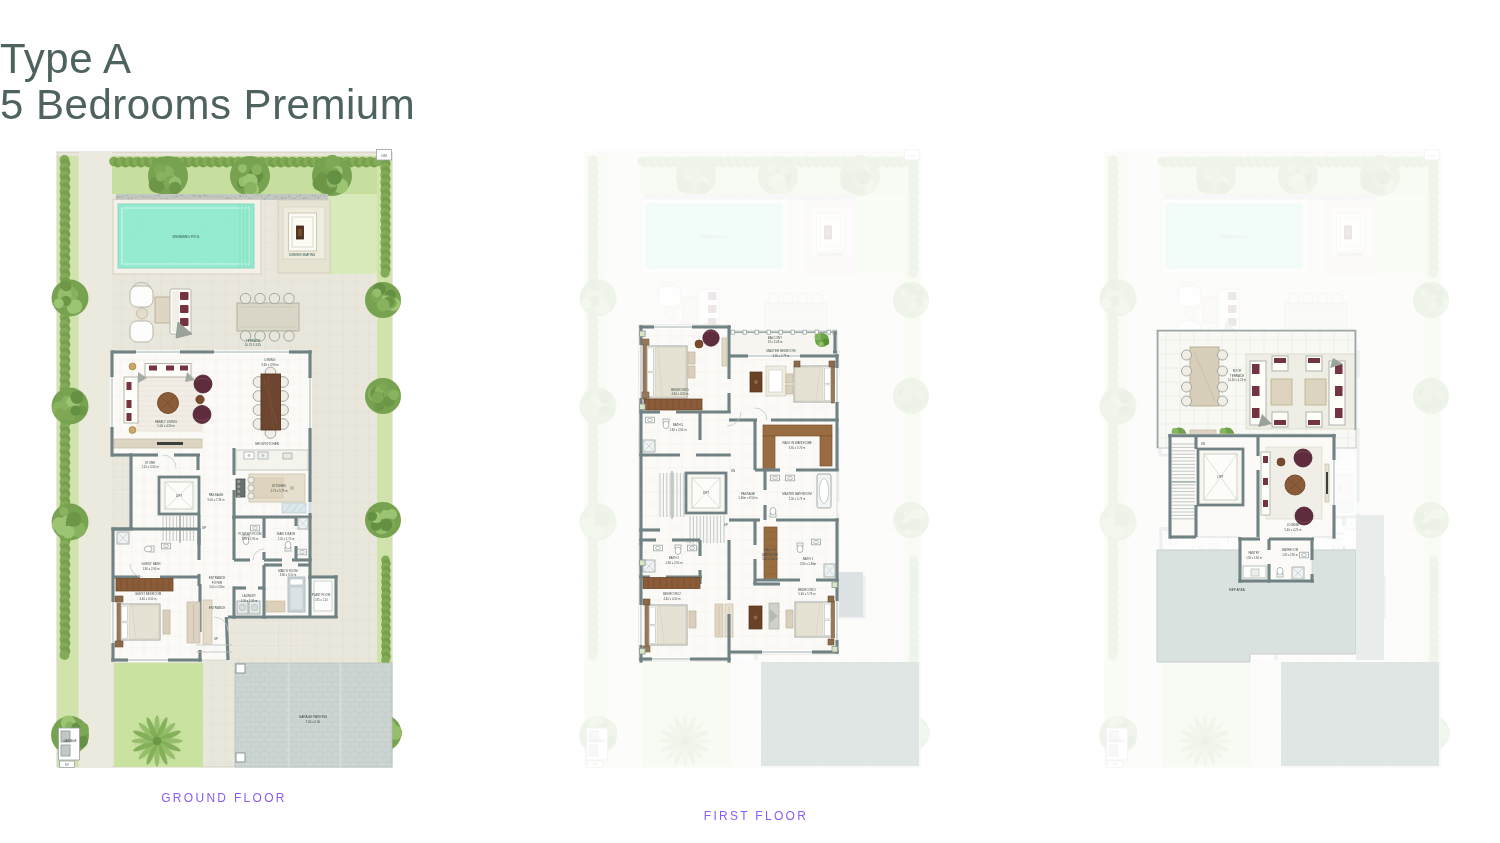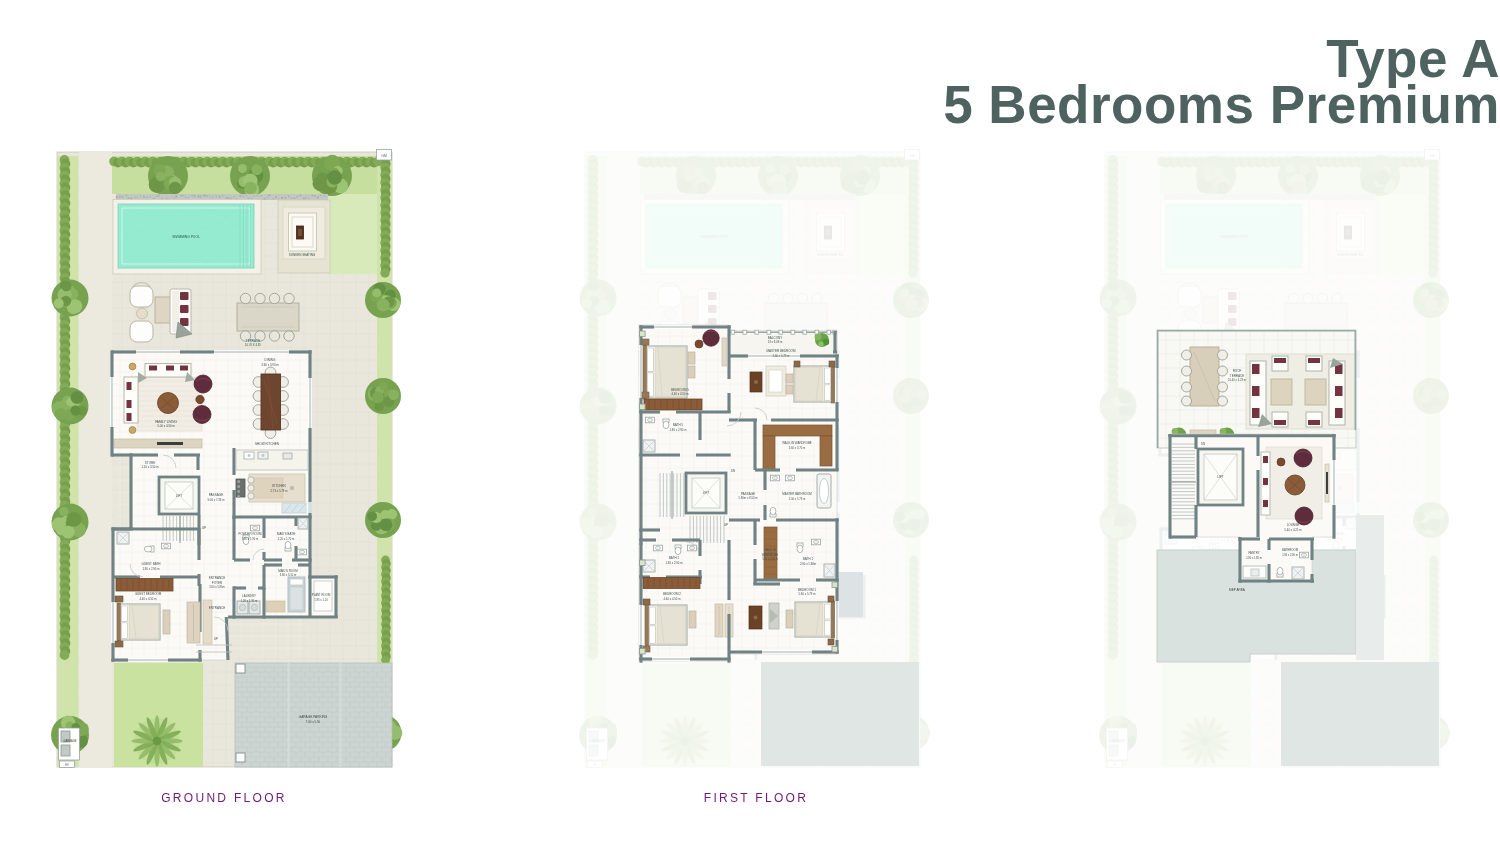--- a/index.html
+++ b/index.html
@@ -1,20 +1,20 @@
 <!DOCTYPE html>
 <html lang="en"><head><meta charset="utf-8">
 <title>Type A - 5 Bedrooms Premium</title>
 <style>
 html,body{margin:0;padding:0;background:#ffffff;}
 body{width:1500px;height:843px;overflow:hidden;font-family:"Liberation Sans",sans-serif;}
 .page{position:relative;width:1500px;height:843px;background:#ffffff;}
-.title{position:absolute;left:0;top:36px;width:1500px;text-align:right;
- font-weight:700;font-size:53px;line-height:46px;color:#4e6360;letter-spacing:0.5px;}
-.floorlabel{position:absolute;top:791px;font-size:12px;letter-spacing:2.3px;color:#701a75;width:400px;text-align:center;}
+.title{position:absolute;left:0;top:36px;width:1500px;text-align:left;
+ font-weight:400;font-size:42px;line-height:46px;color:#4e6360;letter-spacing:0.5px;}
+.floorlabel{position:absolute;top:791px;font-size:12px;letter-spacing:2.3px;color:#8b5cf6;width:400px;text-align:center;}
 </style></head>
 <body>
 <div class="page">
 
 <div class="title">Type A<br>5 Bedrooms Premium</div>
 
 <svg width="1500" height="843" viewBox="0 0 1500 843" style="position:absolute;left:0;top:0">
 <defs>
 <g id="gfplan">
 <rect x="57" y="152" width="335" height="615" fill="#e9e7dc" stroke="#c8c5b5" stroke-width="0.8"></rect>
@@ -1851,14 +1851,14 @@
       <line x1="1292" y1="567" x2="1304" y2="579" stroke="#c3cdcc" stroke-width="0.7"></line>
       <line x1="1304" y1="567" x2="1292" y2="579" stroke="#c3cdcc" stroke-width="0.7"></line>
       <rect x="1299.5" y="552.2" width="9" height="5.6" fill="#fff" stroke="#9aa4a0" stroke-width="0.8"></rect>
       <ellipse cx="1304" cy="555" rx="2.6" ry="1.8" fill="#eef0ee" stroke="#9aa4a0" stroke-width="0.6"></ellipse>
       <text x="1290" y="551" font-size="2.8" fill="#44524f" text-anchor="middle" font-family="Liberation Sans, sans-serif">BATHROOM</text>
       <text x="1290" y="555.5" font-size="2.6" fill="#44524f" text-anchor="middle" font-family="Liberation Sans, sans-serif">1.80 x 2.90 m</text>
     </svg>
 
 <div class="floorlabel" style="left:24px;">GROUND FLOOR</div>
 
-<div class="floorlabel" style="left:556px;">FIRST FLOOR</div>
+<div class="floorlabel" style="left:556px;margin-top:18px;">FIRST FLOOR</div>
 
 </div>
 </body></html>

